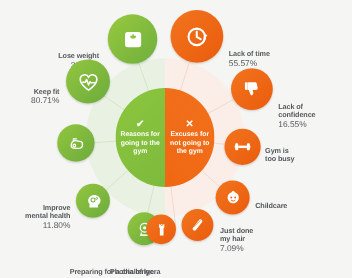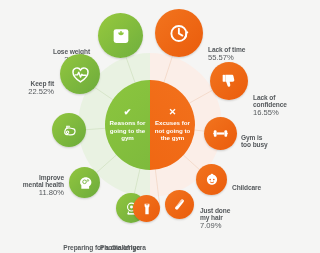--- a/index.html
+++ b/index.html
@@ -97,39 +97,39 @@
     <span class="name">Lose weight</span><span class="pct">32.08%</span>
   </div>
 
   <div class="node" style="left:60px;top:54px;width:40px;height:40px;background:linear-gradient(135deg,#92c63f,#6cab3c);">
     <svg width="21" height="21" viewBox="0 0 24 24">
       <path d="M12 20.5S3.4 14.9 3.4 9.4A4.6 4.6 0 0 1 12 6.9a4.6 4.6 0 0 1 8.6 2.5c0 5.5-8.6 11.1-8.6 11.1z" fill="none" stroke="#fff" stroke-width="1.7"></path>
       <path d="M6 12.4h2.6l1.4-3 2 5.6 1.5-3.2 1 1.1H18" fill="none" stroke="#fff" stroke-width="1.6" stroke-linejoin="round" stroke-linecap="round"></path>
     </svg>
   </div>
   <div class="label r" style="left:6px;top:62px;width:48px;">
-    <span class="name">Keep fit</span><span class="pct">22.52%</span>
+    <span class="name">Keep fit</span><span class="pct">80.71%</span>
   </div>
 
   <div class="node" style="left:52px;top:113px;width:34px;height:34px;background:linear-gradient(135deg,#92c63f,#6cab3c);">
     <svg width="19" height="19" viewBox="0 0 24 24">
       <path d="M6 14.5c0-3.4 2-5.8 5.2-5.8 2.2 0 3 .9 4.6.9 1.9 0 3.2 1.4 3.2 3.4 0 2.6-2.1 4.6-5.4 4.6-1 0-1.6-.2-2.6-.2-2.6 0-5-1-5-2.9z" fill="none" stroke="#fff" stroke-width="1.5"></path>
       <path d="M8.6 9.4V6.6h3.4" fill="none" stroke="#fff" stroke-width="1.5" stroke-linecap="round"></path>
       <circle cx="9.6" cy="14.2" r="1.5" fill="none" stroke="#fff" stroke-width="1.3"></circle>
     </svg>
   </div>
 
   <div class="node" style="left:69px;top:167px;width:31px;height:31px;background:linear-gradient(135deg,#92c63f,#6cab3c);">
     <svg width="18" height="18" viewBox="0 0 24 24">
       <path d="M17.5 19.5v-3.2c2-1.1 3-3 3-5.2 0-3.9-3.4-6.8-7.4-6.8S5.5 7.2 5.5 11.1c0 1.7.6 2.8 1.6 4v4.4z" fill="#fff"></path>
       <circle cx="11.4" cy="10.4" r="2.4" fill="none" stroke="#7ab648" stroke-width="1.3"></circle>
       <circle cx="15.8" cy="8.6" r="1.1" fill="none" stroke="#7ab648" stroke-width="1.1"></circle>
     </svg>
   </div>
-  <div class="label r" style="left:2px;top:156px;width:62px;">
+  <div class="label r" style="left:2px;top:168px;width:62px;">
     <span class="name">Improve
 mental health</span><span class="pct">11.80%</span>
   </div>
 
   <div class="node" style="left:116px;top:193px;width:30px;height:30px;background:linear-gradient(135deg,#92c63f,#6cab3c);">
     <svg width="17" height="17" viewBox="0 0 24 24">
       <circle cx="12" cy="10" r="5.6" fill="none" stroke="#fff" stroke-width="1.6"></circle>
       <circle cx="12" cy="10" r="2.1" fill="#fff"></circle>
       <path d="M7.6 16.2v3.6h8.8v-3.6" fill="none" stroke="#fff" stroke-width="1.5"></path>
       <path d="M6.6 19.4h10.8" stroke="#fff" stroke-width="1.6" stroke-linecap="round"></path>

